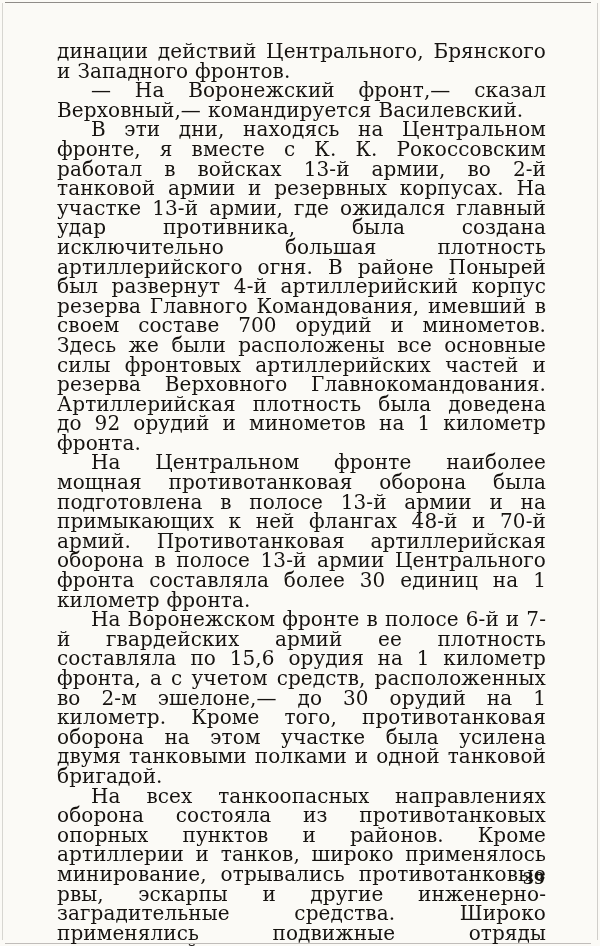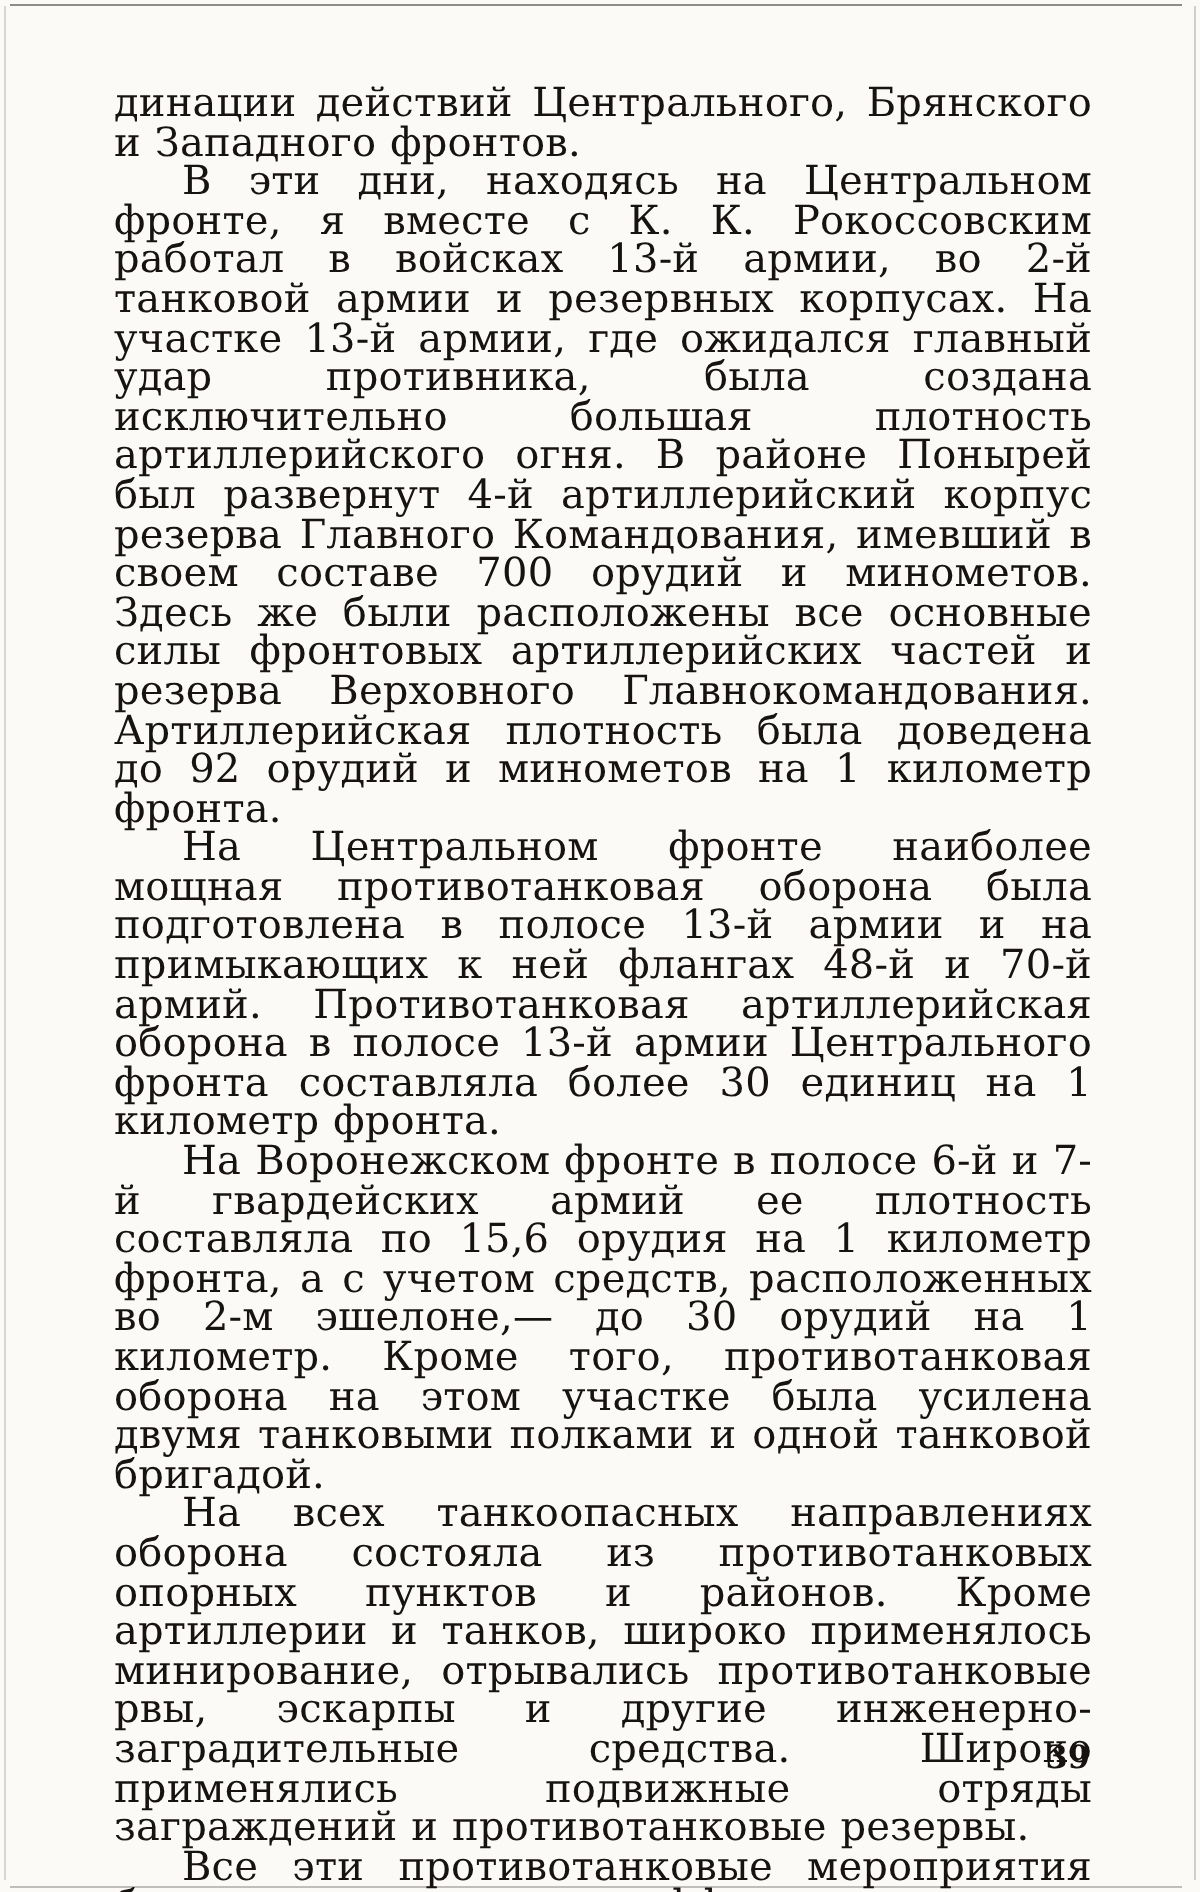--- a/index.html
+++ b/index.html
@@ -78,20 +78,21 @@
 <body>
 
 <div class="scan-page">
   <div class="edge-top"></div>
   <div class="edge-left"></div>
   <div class="edge-right"></div>
   <div class="edge-bottom"></div>
 
   <div class="text-block">
     <p class="no-indent">динации действий Центрального, Брянского и Западного фронтов.</p>
+    <p>— На Воронежский фронт,— сказал Верховный,— командируется Василевский.</p>
     <p>В эти дни, находясь на Центральном фронте, я вместе с К. К. Рокоссовским работал в войсках 13-й армии, во 2-й танковой армии и резервных корпусах. На участке 13-й армии, где ожидался главный удар противника, была создана исключительно большая плотность артиллерийского огня. В районе Понырей был развернут 4-й артиллерийский корпус резерва Главного Командования, имевший в своем составе 700 орудий и минометов. Здесь же были расположены все основные силы фронтовых артиллерийских частей и резерва Верховного Главнокомандования. Артиллерийская плотность была доведена до 92 орудий и минометов на 1 километр фронта.</p>
     <p>На Центральном фронте наиболее мощная противотанковая оборона была подготовлена в полосе 13-й армии и на примыкающих к ней флангах 48-й и 70-й армий. Противотанковая артиллерийская оборона в полосе 13-й армии Центрального фронта составляла более 30 единиц на 1 километр фронта.</p>
     <p>На Воронежском фронте в полосе 6-й и 7-й гвардейских армий ее плотность составляла по 15,6 орудия на 1 километр фронта, а с учетом средств, расположенных во 2-м эшелоне,— до 30 орудий на 1 километр. Кроме того, противотанковая оборона на этом участке была усилена двумя танковыми полками и одной танковой бригадой.</p>
     <p>На всех танкоопасных направлениях оборона состояла из противотанковых опорных пунктов и районов. Кроме артиллерии и танков, широко применялось минирование, отрывались противотанковые рвы, эскарпы и другие инженерно-заградительные средства. Широко применялись подвижные отряды заграждений и противотанковые резервы.</p>
     <p>Все эти противотанковые мероприятия были достаточно эффективными — сказывался огромный опыт, до-</p>
   </div>
 
   <div class="page-number">39</div>
 </div>
 

